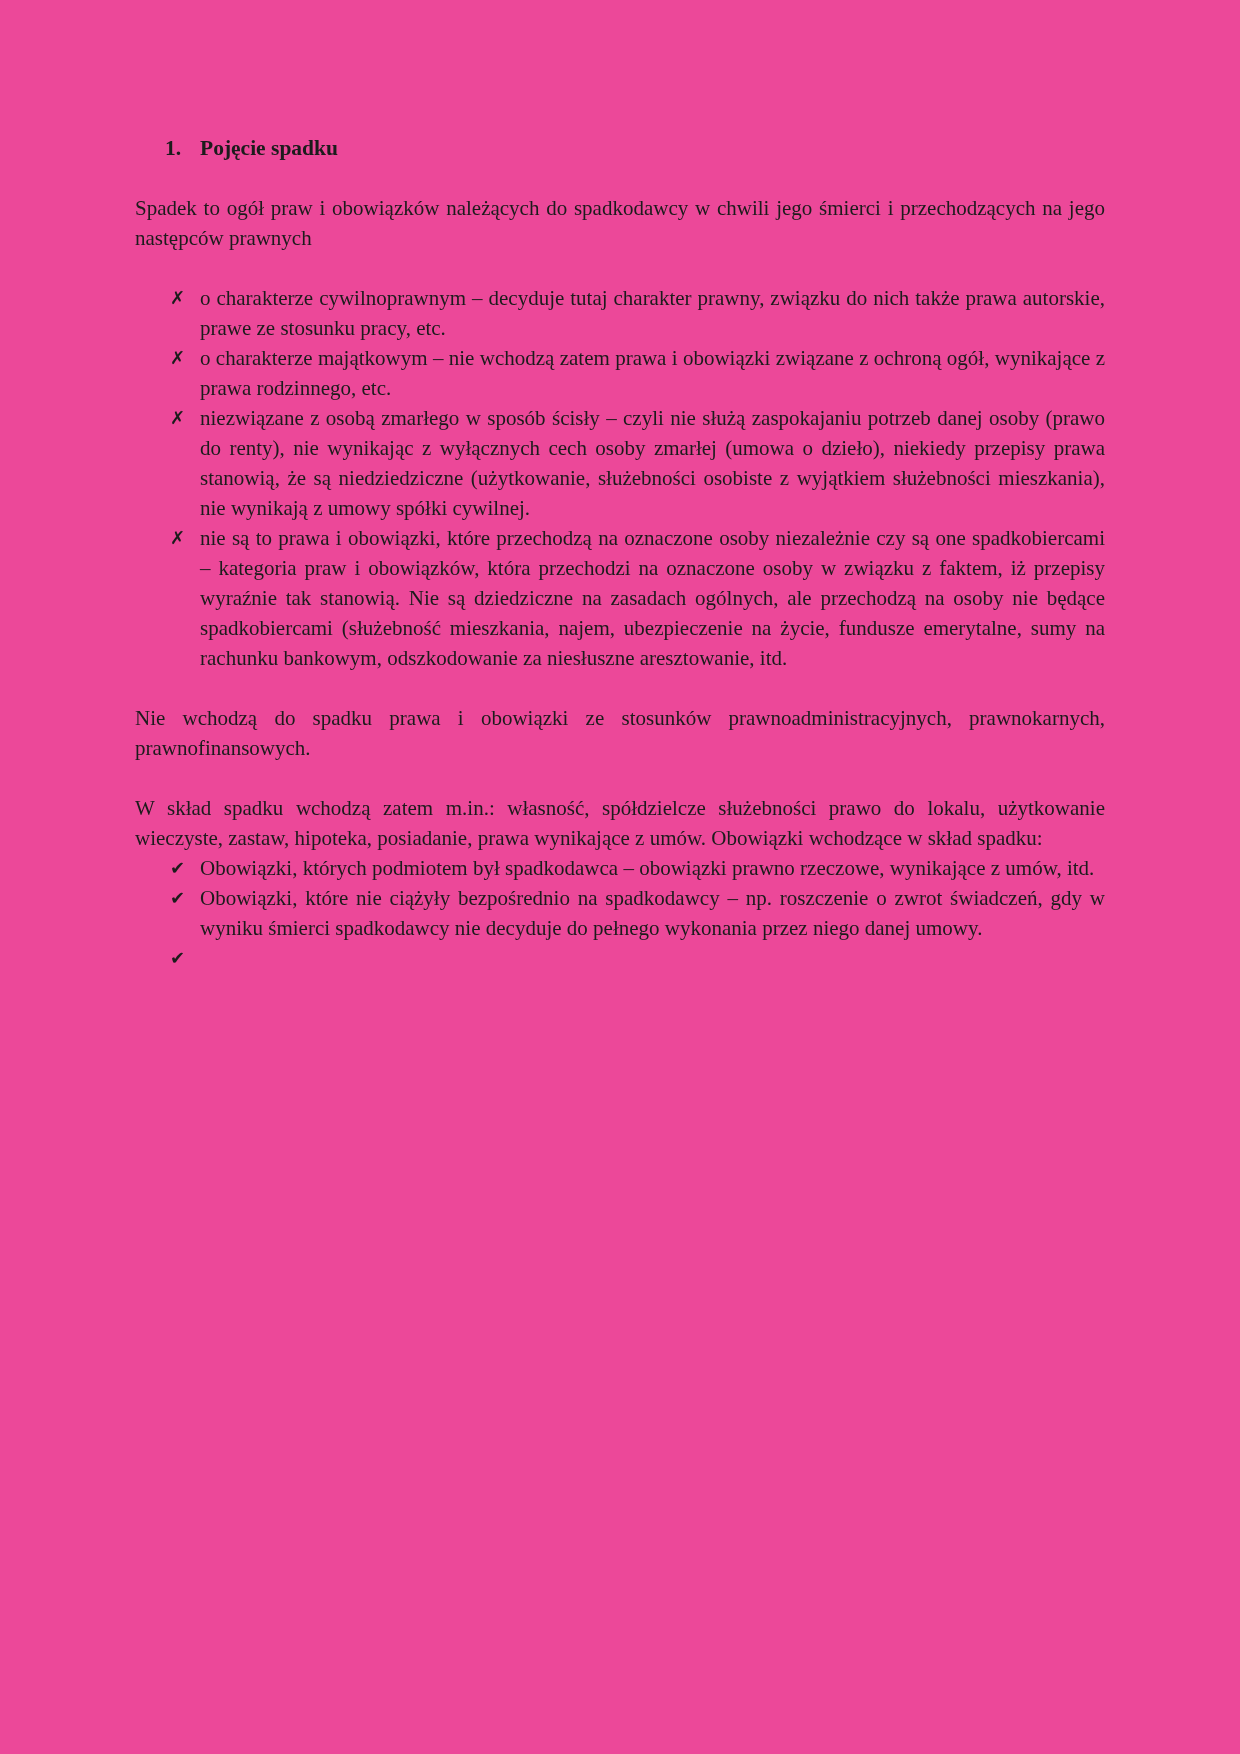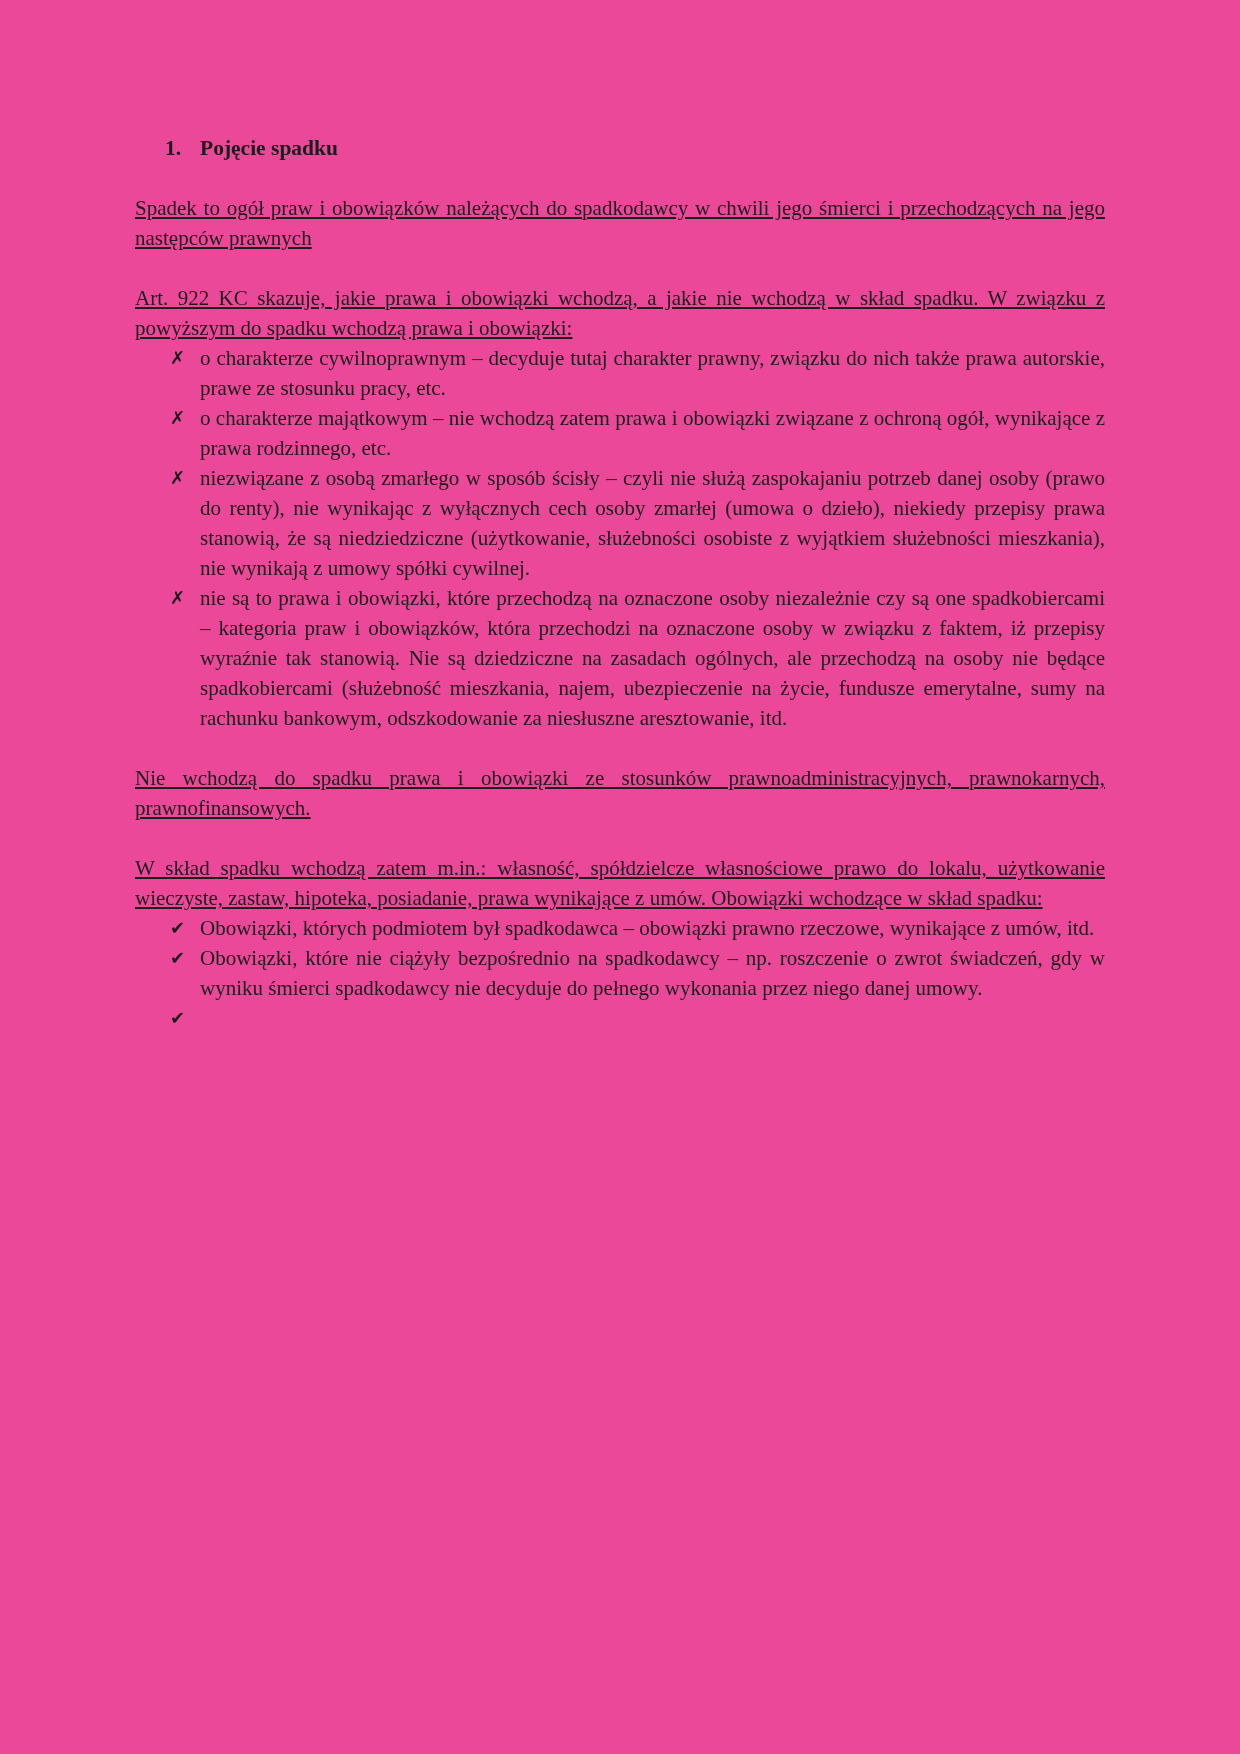--- a/index.html
+++ b/index.html
@@ -27,21 +27,20 @@
     margin: 0 0 30px 0;
     font-size: 21.5px;
   }
   .heading .num {
     display: inline-block;
     width: 35px;
   }
   .para {
     margin: 0 0 30px 0;
     text-align: justify;
-    text-decoration: underline;
   }
   .para.tight {
     margin-bottom: 0;
   }
   ul.bullets {
     list-style: none;
     margin: 0 0 30px 0;
     padding: 0;
   }
   ul.bullets.last {
@@ -66,21 +65,20 @@
 <body>
 
 <div class="page">
 
   <h1 class="heading">
     <span class="num">1.</span><span>Pojęcie spadku</span>
   </h1>
 
   <p class="para">Spadek to ogół praw i obowiązków należących do spadkodawcy w chwili jego śmierci i przechodzących na jego następców prawnych</p>
 
-  <p class="para tight">Art. 922 KC skazuje, jakie prawa i obowiązki wchodzą, a jakie nie wchodzą w skład spadku. W związku z powyższym do spadku wchodzą prawa i obowiązki:</p>
 
   <ul class="bullets">
     <li>
       <span class="marker">✗</span>
       <span>o charakterze cywilnoprawnym – decyduje tutaj charakter prawny, związku do nich także prawa autorskie, prawe ze stosunku pracy, etc.</span>
     </li>
     <li>
       <span class="marker">✗</span>
       <span>o charakterze majątkowym – nie wchodzą zatem prawa i obowiązki związane z ochroną ogół, wynikające z prawa rodzinnego, etc.</span>
     </li>
@@ -89,21 +87,21 @@
       <span>niezwiązane z osobą zmarłego w sposób ścisły – czyli nie służą zaspokajaniu potrzeb danej osoby (prawo do renty), nie wynikając z wyłącznych cech osoby zmarłej (umowa o dzieło), niekiedy przepisy prawa stanowią, że są niedziedziczne (użytkowanie, służebności osobiste z wyjątkiem służebności mieszkania), nie wynikają z umowy spółki cywilnej.</span>
     </li>
     <li>
       <span class="marker">✗</span>
       <span>nie są to prawa i obowiązki, które przechodzą na oznaczone osoby niezależnie czy są one spadkobiercami – kategoria praw i obowiązków, która przechodzi na oznaczone osoby w związku z faktem, iż przepisy wyraźnie tak stanowią. Nie są dziedziczne na zasadach ogólnych, ale przechodzą na osoby nie będące spadkobiercami (służebność mieszkania, najem, ubezpieczenie na życie, fundusze emerytalne, sumy na rachunku bankowym, odszkodowanie za niesłuszne aresztowanie, itd.</span>
     </li>
   </ul>
 
   <p class="para">Nie wchodzą do spadku prawa i obowiązki ze stosunków prawnoadministracyjnych, prawnokarnych, prawnofinansowych.</p>
 
-  <p class="para tight">W skład spadku wchodzą zatem m.in.:  własność, spółdzielcze własnościowe prawo do lokalu, użytkowanie wieczyste, zastaw, hipoteka, posiadanie, prawa wynikające z umów. Obowiązki wchodzące w skład spadku:</p>
+  <p class="para tight">W skład spadku wchodzą zatem m.in.:  własność, spółdzielcze służebności prawo do lokalu, użytkowanie wieczyste, zastaw, hipoteka, posiadanie, prawa wynikające z umów. Obowiązki wchodzące w skład spadku:</p>
 
   <ul class="bullets last">
     <li>
       <span class="marker">✔</span>
       <span>Obowiązki, których podmiotem był spadkodawca – obowiązki prawno rzeczowe, wynikające z umów, itd.</span>
     </li>
     <li>
       <span class="marker">✔</span>
       <span>Obowiązki, które nie ciążyły bezpośrednio na spadkodawcy – np. roszczenie o zwrot świadczeń, gdy w wyniku śmierci spadkodawcy nie decyduje do pełnego wykonania przez niego danej umowy.</span>
     </li>

